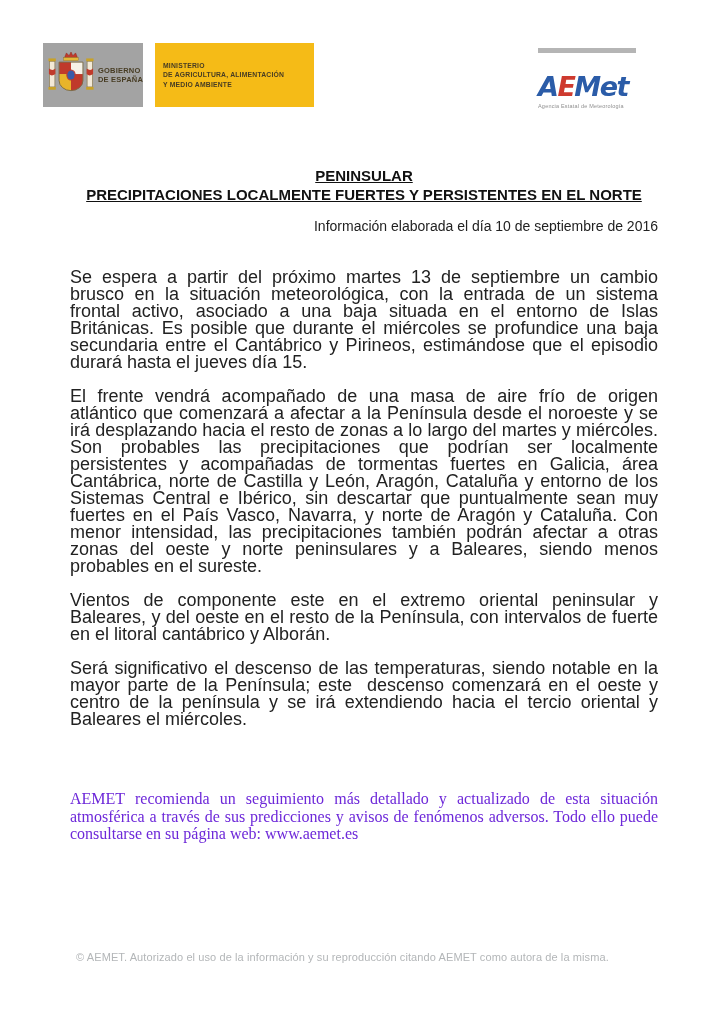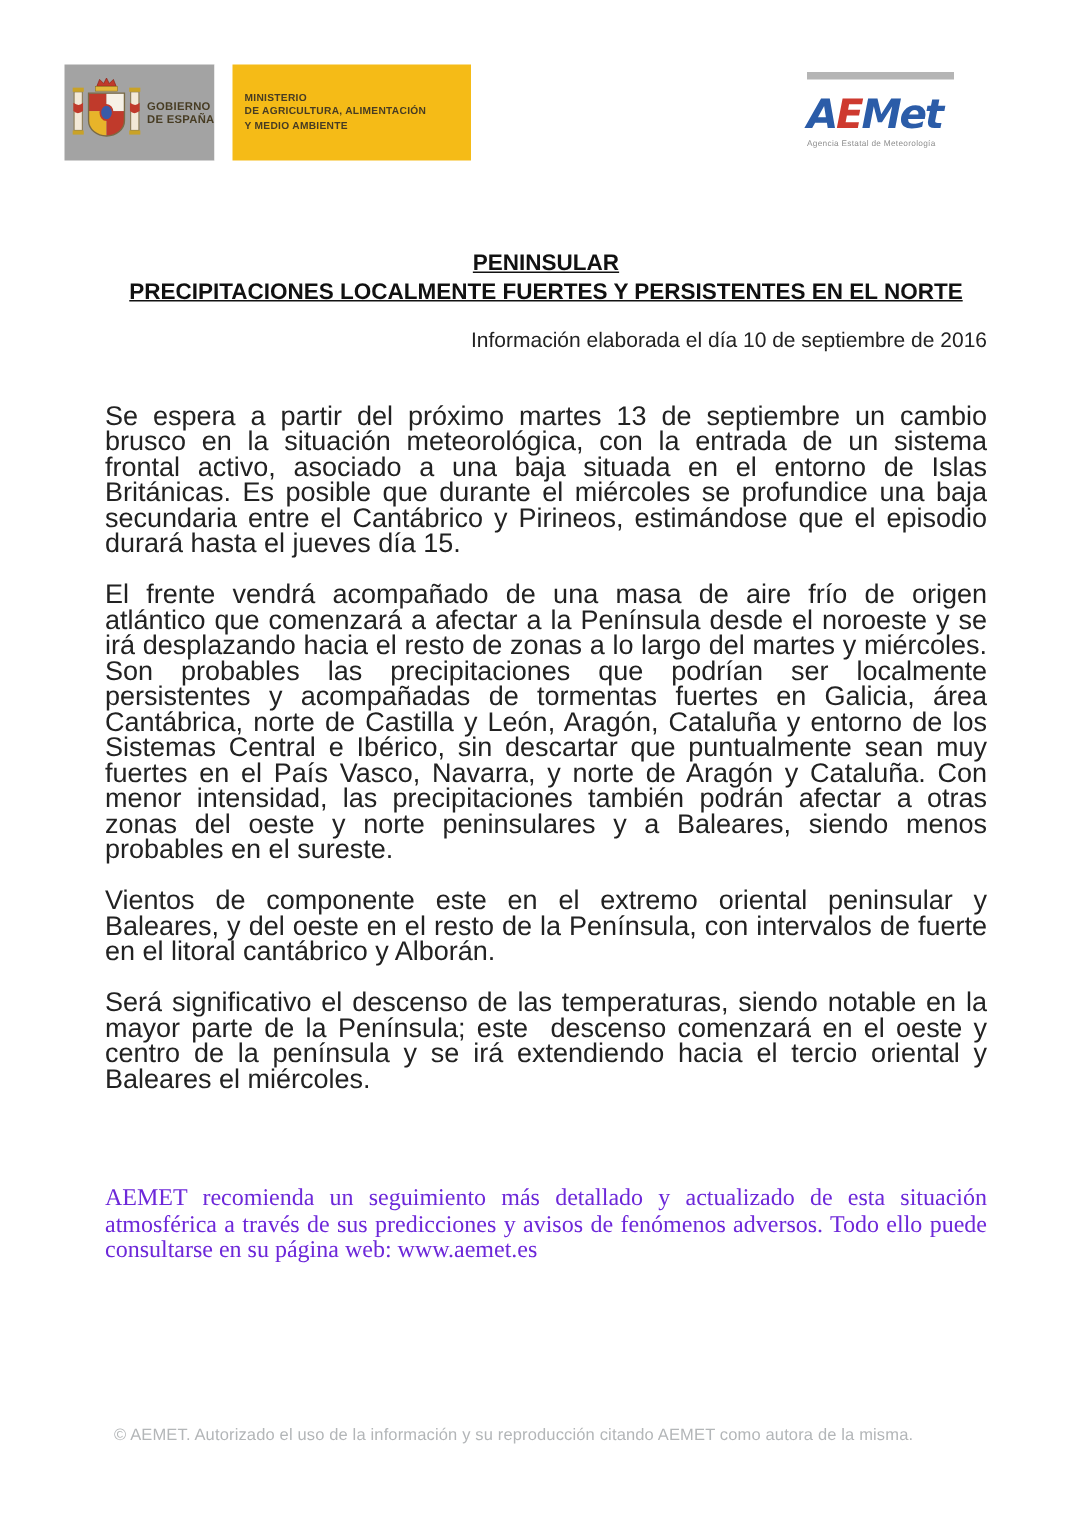--- a/index.html
+++ b/index.html
@@ -18,21 +18,21 @@
   .gov-left{width:100px;background:#a3a3a3;display:flex;align-items:center;}
   .gov-gap{width:12px;background:#ffffff;}
   .gov-right{flex:1;background:#F5BB17;display:flex;flex-direction:column;justify-content:center;padding-left:8px;}
   .coat{margin-left:5px;flex:0 0 auto;}
   .gov-name{margin-left:4px;font-weight:bold;font-size:7.5px;line-height:9px;color:#473c23;letter-spacing:.2px;}
   .min-line{font-weight:bold;font-size:6.8px;line-height:9.5px;color:#473c23;letter-spacing:.2px;}
 
   
   .aemet-logo{position:absolute;left:538px;top:48px;width:100px;}
   .aemet-bar{width:98px;height:5px;background:#b5b5b5;}
-  .aemet-word{margin-top:9px;font-family:"DejaVu Sans",sans-serif;font-style:italic;font-weight:bold;font-size:27px;line-height:30px;letter-spacing:-1.5px;}
+  .aemet-word{margin-top:19px;font-family:"DejaVu Sans",sans-serif;font-style:italic;font-weight:bold;font-size:27px;line-height:30px;letter-spacing:-1.5px;}
   .aemet-a{color:#2B5CA8;}
   .aemet-e{color:#CE3A2F;}
   .aemet-met{color:#2B5CA8;}
   .aemet-tagline{margin-top:1px;font-size:5.5px;color:#8f8f8f;letter-spacing:.2px;}
 
   
   .content{position:absolute;left:70px;top:166px;width:588px;}
   .doc-title{text-align:center;font-weight:bold;font-size:15px;line-height:19px;color:#111;}
   .doc-title span{display:block;text-decoration:underline;}
   .doc-subtitle{text-align:right;font-size:14px;margin-top:14px;color:#222;}

